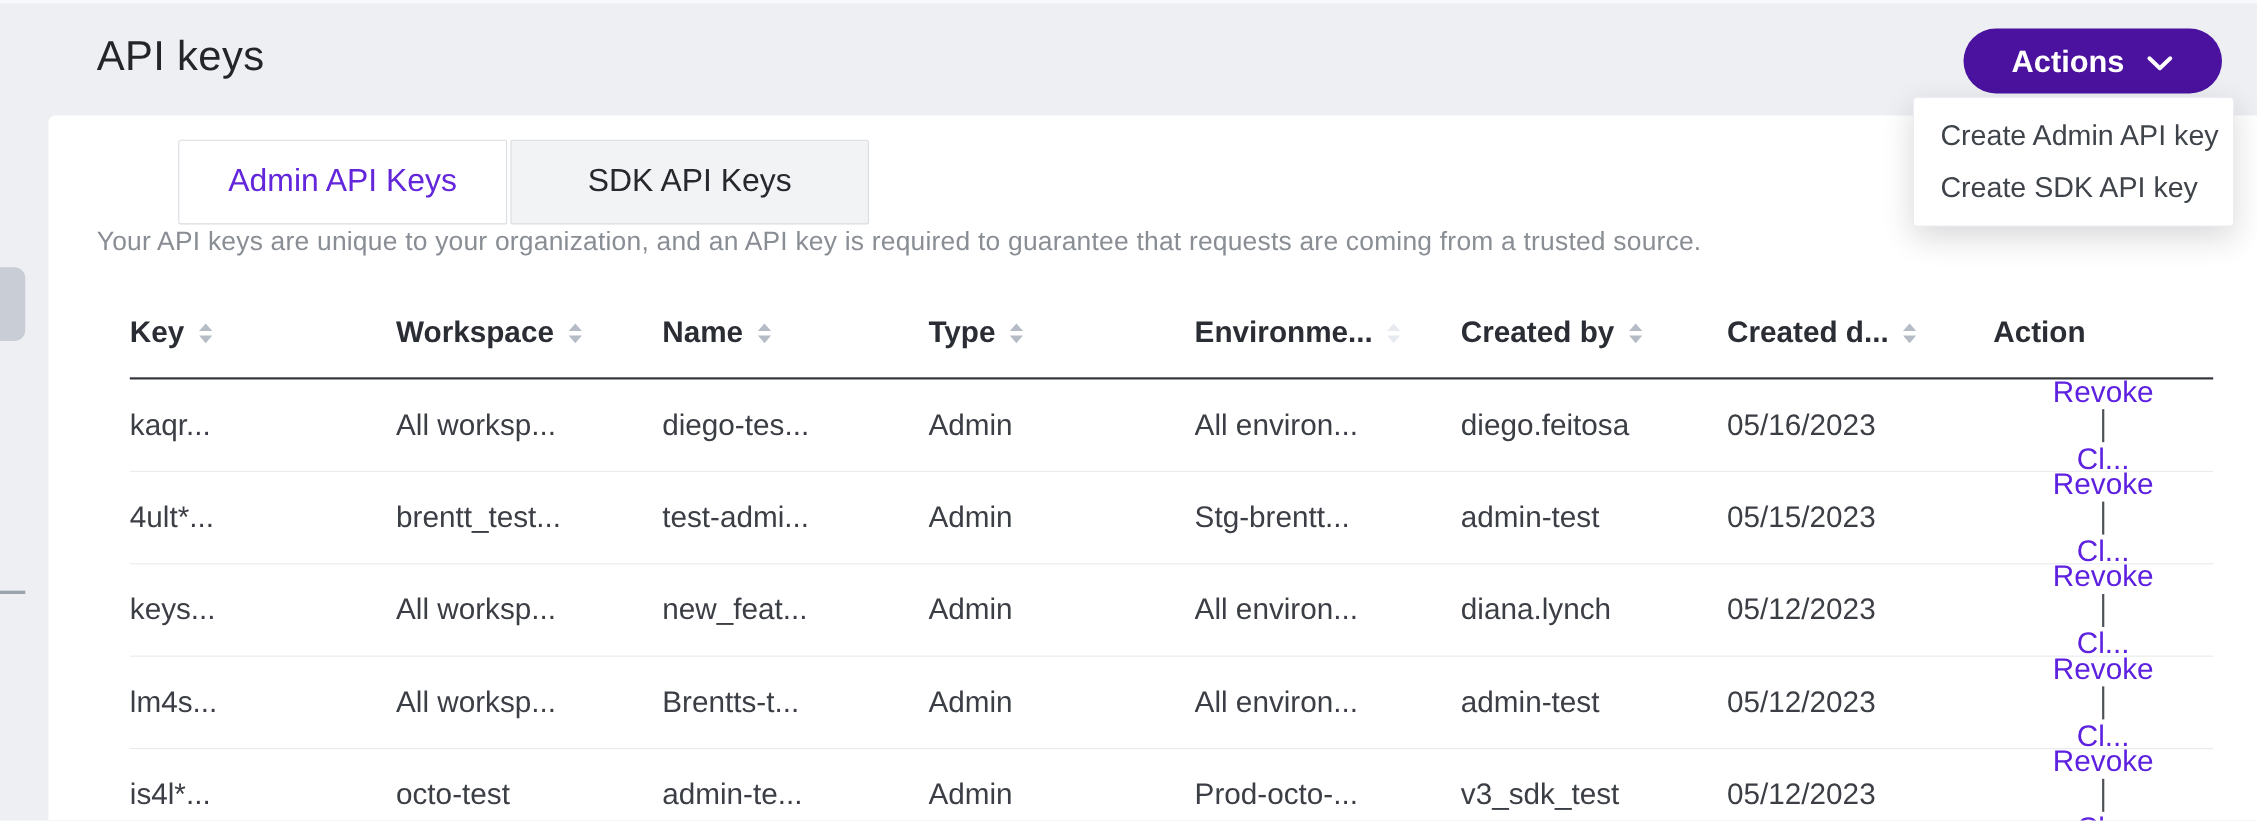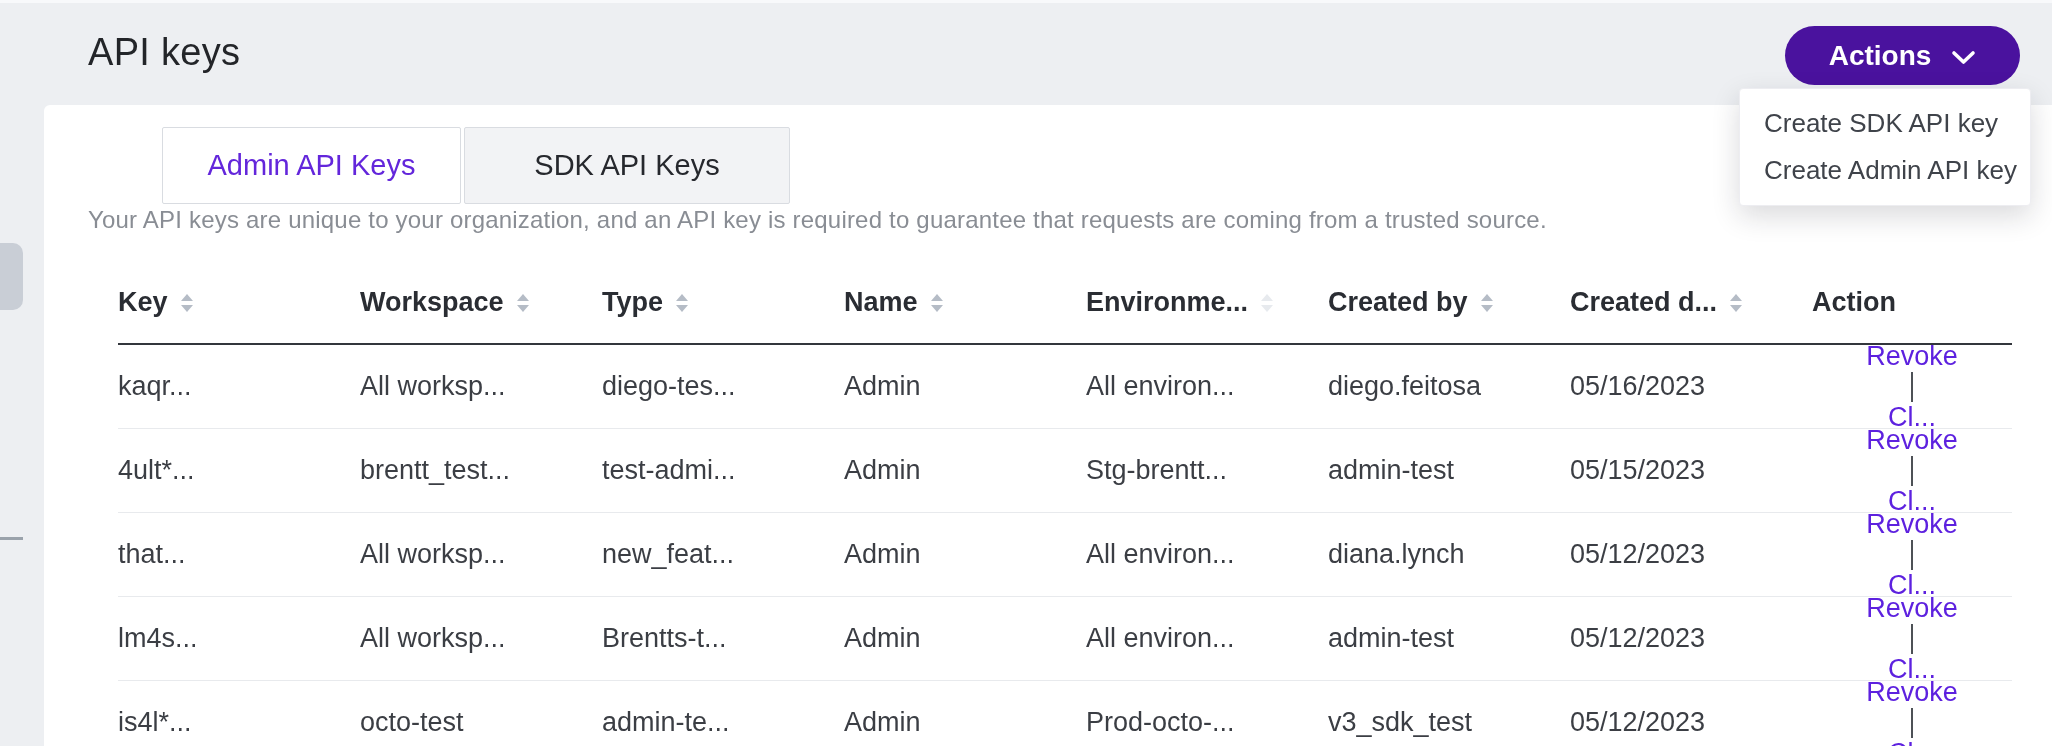--- a/index.html
+++ b/index.html
@@ -102,29 +102,29 @@
               <i class="down"></i>
             </span>
         </div>
         <div class="th c1">
           <span>Workspace</span>
           <span class="sort">
               <i class="up"></i>
               <i class="down"></i>
             </span>
         </div>
+        <div class="th c2">
+          <span>Name</span>
+          <span class="sort">
+              <i class="up"></i>
+              <i class="down"></i>
+            </span>
+        </div>
         <div class="th c3">
           <span>Type</span>
-          <span class="sort">
-              <i class="up"></i>
-              <i class="down"></i>
-            </span>
-        </div>
-        <div class="th c2">
-          <span>Name</span>
           <span class="sort">
               <i class="up"></i>
               <i class="down"></i>
             </span>
         </div>
         <div class="th c4">
           <span>Environme...</span>
           <span class="sort faint">
               <i class="up"></i>
               <i class="down"></i>
@@ -173,21 +173,21 @@
         <div class="td c5">admin-test</div>
         <div class="td c6">05/15/2023</div>
         <div class="td c7 action">
           <a>Revoke</a>
           <span class="vbar"></span>
           <a>Cl...</a>
         </div>
       </div>
 
       <div class="tr body">
-        <div class="td c0">that...</div>
+        <div class="td c0">keys...</div>
         <div class="td c1">All worksp...</div>
         <div class="td c2">new_feat...</div>
         <div class="td c3">Admin</div>
         <div class="td c4">All environ...</div>
         <div class="td c5">diana.lynch</div>
         <div class="td c6">05/12/2023</div>
         <div class="td c7 action">
           <a>Revoke</a>
           <span class="vbar"></span>
           <a>Cl...</a>
@@ -224,17 +224,17 @@
         </div>
       </div>
 
     </div>
   </div>
 
   <div class="rail-thumb"></div>
   <div class="rail-line"></div>
 
   <div class="dropdown">
+    <div class="menu-item">Create Admin API key</div>
     <div class="menu-item">Create SDK API key</div>
-    <div class="menu-item">Create Admin API key</div>
   </div>
 
 </div>
 
 </body></html>

